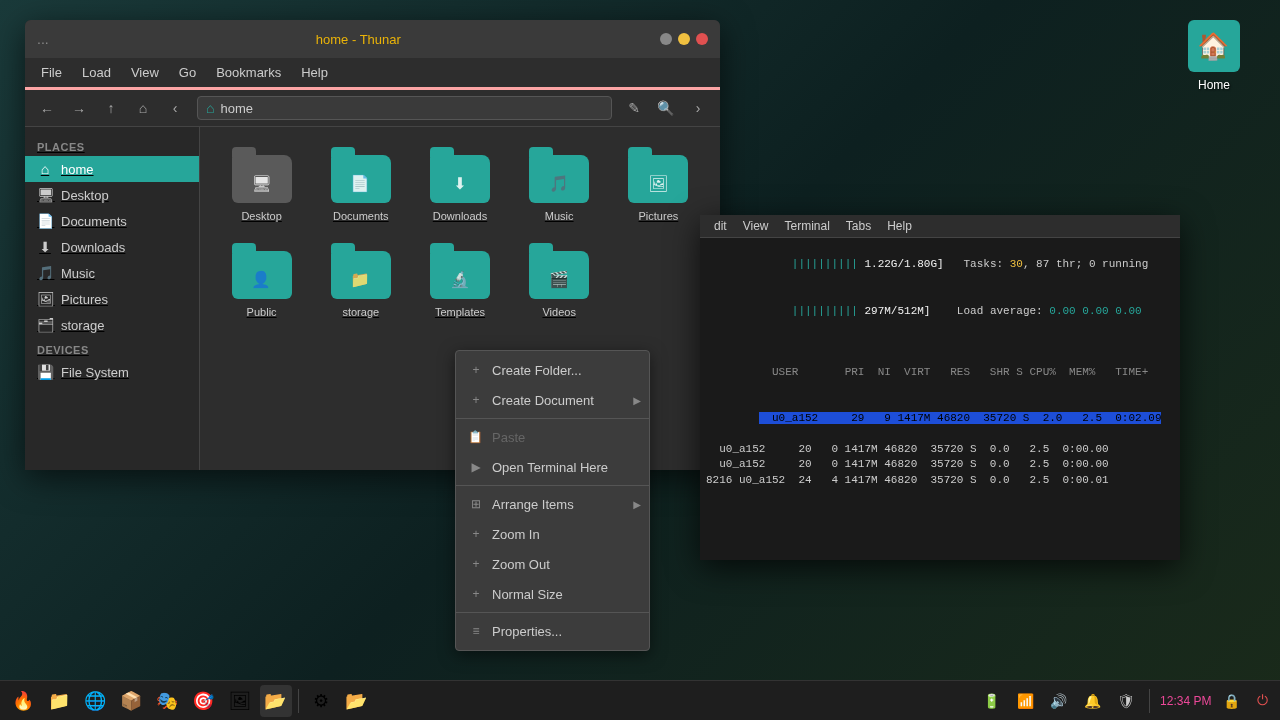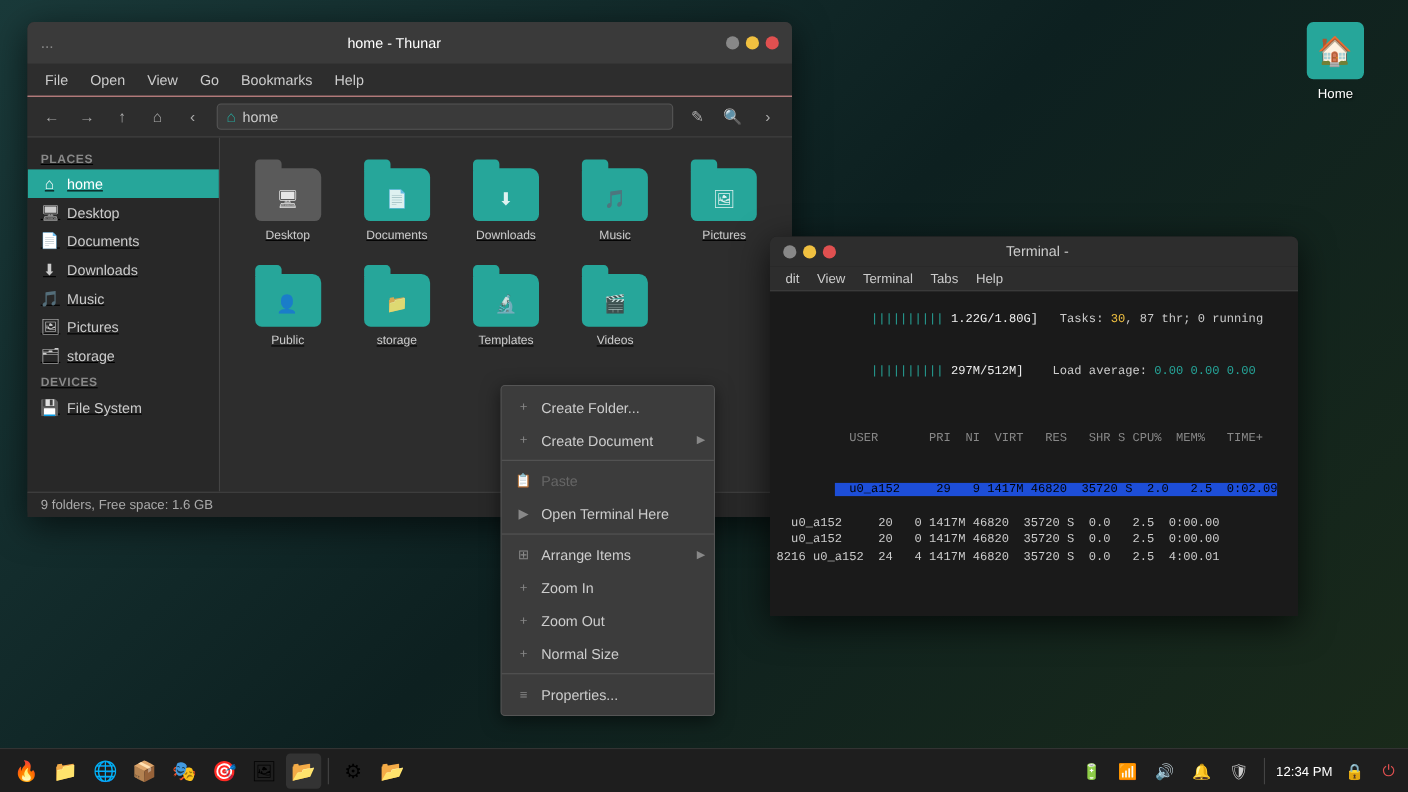--- a/index.html
+++ b/index.html
@@ -59,40 +59,40 @@
       min-height: 38px;
     }
     .window-dots {
       font-size: 14px;
       color: #888;
       margin-right: 8px;
     }
     .window-title {
       flex: 1;
       text-align: center;
-      color: #ffffff;
+      color: #eab308;
       font-size: 13px;
       font-weight: 500;
     }
     .window-controls {
       display: flex;
       gap: 6px;
       align-items: center;
     }
     .wc-min { width: 12px; height: 12px; border-radius: 50%; background: #888; cursor: pointer; }
     .wc-max { width: 12px; height: 12px; border-radius: 50%; background: #f0c040; cursor: pointer; }
     .wc-close { width: 12px; height: 12px; border-radius: 50%; background: #e05050; cursor: pointer; }
 
     
     .menubar {
       background: #2d2d2d;
       display: flex;
       padding: 4px 8px;
       gap: 4px;
-      border-bottom: 1px solid #fca5a5;
+      border-bottom: 3px solid #fca5a5;
     }
     .menubar-item {
       color: #ccc;
       font-size: 13px;
       padding: 3px 8px;
       border-radius: 3px;
       cursor: pointer;
     }
 
     
@@ -406,21 +406,21 @@
       <span class="window-title">home - Thunar</span>
       <div class="window-controls">
         <div class="wc-min"></div>
         <div class="wc-max"></div>
         <div class="wc-close"></div>
       </div>
     </div>
 
     <div class="menubar">
       <span class="menubar-item">File</span>
-      <span class="menubar-item">Open</span>
+      <span class="menubar-item">Load</span>
       <span class="menubar-item">View</span>
       <span class="menubar-item">Go</span>
       <span class="menubar-item">Bookmarks</span>
       <span class="menubar-item">Help</span>
     </div>
 
     <div class="toolbar">
       <button class="tb-btn">←</button>
       <button class="tb-btn">→</button>
       <button class="tb-btn">↑</button>
@@ -544,23 +544,20 @@
         <div class="file-item">
           <div class="folder-icon">
             <div class="folder-body"></div>
             <span class="folder-overlay" style="font-size:16px;">🎬</span>
           </div>
           <span class="file-label">Videos</span>
         </div>
       </div>
     </div>
 
-    <div class="statusbar">
-      <span>9 folders, Free space: 1.6 GB</span>
-    </div>
   </div>
 
   <div class="context-menu">
     <div class="cm-item">
       <span class="cm-icon">+</span>
       <span>Create Folder...</span>
     </div>
     <div class="cm-item">
       <span class="cm-icon">+</span>
       <span>Create Document</span>
@@ -594,29 +591,20 @@
       <span>Normal Size</span>
     </div>
     <div class="cm-separator"></div>
     <div class="cm-item">
       <span class="cm-icon">≡</span>
       <span>Properties...</span>
     </div>
   </div>
 
   <div class="terminal-window">
-    <div class="terminal-titlebar">
-      <div class="terminal-controls">
-        <div class="tc-btn tc-min"></div>
-        <div class="tc-btn tc-max"></div>
-        <div class="tc-btn tc-close"></div>
-      </div>
-      <span class="terminal-title">Terminal -</span>
-      <div style="width:42px;"></div>
-    </div>
     <div class="terminal-menubar">
       <span>dit</span>
       <span>View</span>
       <span>Terminal</span>
       <span>Tabs</span>
       <span>Help</span>
     </div>
     <div class="terminal-body">
       <div class="term-line">
         <span style="color:#26a69a;">     ||||||||||</span><span style="color:#f0f0f0;text-align:right;"> 1.22G/1.80G]</span><span style="color:#ccc;">   Tasks: </span><span style="color:#f0c040;">30</span><span style="color:#ccc;">, 87 thr; 0 running</span>
@@ -626,21 +614,21 @@
       </div>
       <div class="term-line">&nbsp;</div>
       <div class="term-line">
         <span style="color:#888;">  USER       PRI  NI  VIRT   RES   SHR S CPU%  MEM%   TIME+</span>
       </div>
       <div class="term-line">
         <span style="background:#1d4ed8;color:#000;">  u0_a152     29   9 1417M 46820  35720 S  2.0   2.5  0:02.09</span>
       </div>
       <div class="term-line">  u0_a152     20   0 1417M 46820  35720 S  0.0   2.5  0:00.00</div>
       <div class="term-line">  u0_a152     20   0 1417M 46820  35720 S  0.0   2.5  0:00.00</div>
-      <div class="term-line">8216 u0_a152  24   4 1417M 46820  35720 S  0.0   2.5  4:00.01</div>
+      <div class="term-line">8216 u0_a152  24   4 1417M 46820  35720 S  0.0   2.5  0:00.01</div>
 
     </div>
   </div>
 
   <div class="taskbar">
     <div class="taskbar-icon" style="color:#e05050;">🔥</div>
     <div class="taskbar-icon">📁</div>
     <div class="taskbar-icon">🌐</div>
     <div class="taskbar-icon">📦</div>
     <div class="taskbar-icon">🎭</div>
@@ -651,19 +639,19 @@
     <div class="taskbar-icon">⚙</div>
     <div class="taskbar-icon">📂</div>
 
     <div class="taskbar-right">
       <span class="taskbar-right-icon">🔋</span>
       <span class="taskbar-right-icon">📶</span>
       <span class="taskbar-right-icon">🔊</span>
       <span class="taskbar-right-icon">🔔</span>
       <span class="taskbar-right-icon">🛡</span>
       <div class="taskbar-sep"></div>
-      <span style="font-size:12px;color:#ffffff;white-space:nowrap;">12:34 PM</span>
+      <span style="font-size:12px;color:#ec4899;white-space:nowrap;">12:34 PM</span>
       <span class="taskbar-right-icon">🔒</span>
       <span class="taskbar-right-icon" style="color:#e05050;">⏻</span>
     </div>
   </div>
 
 </div>
 
 </body></html>

